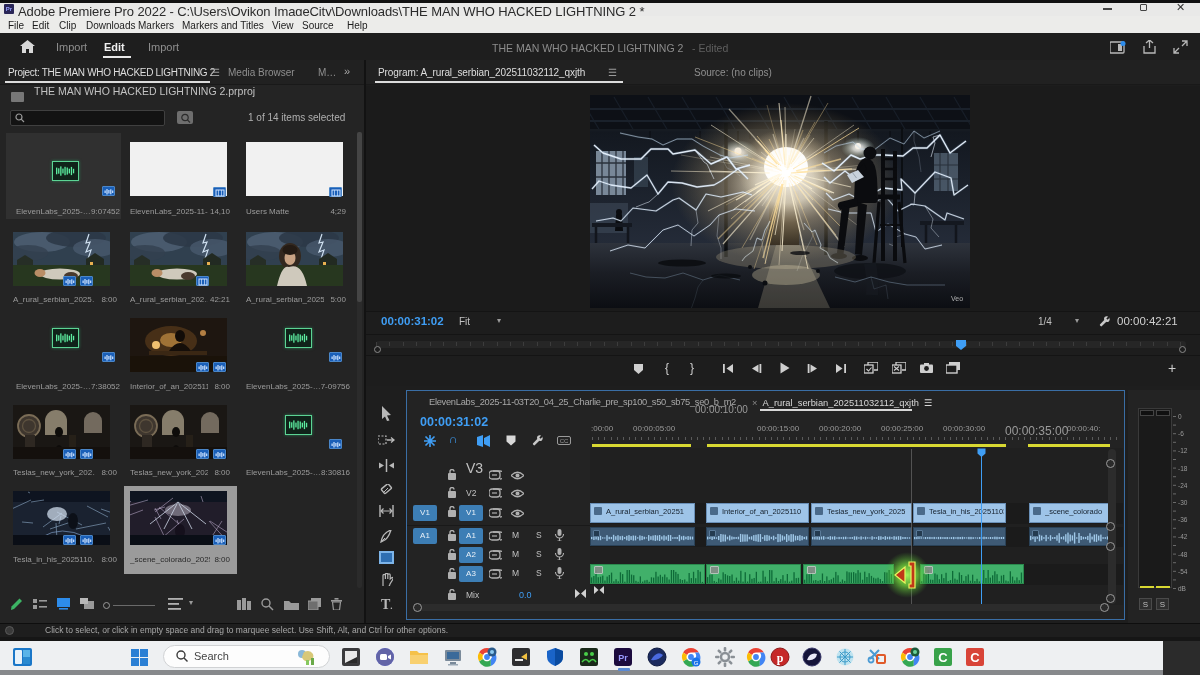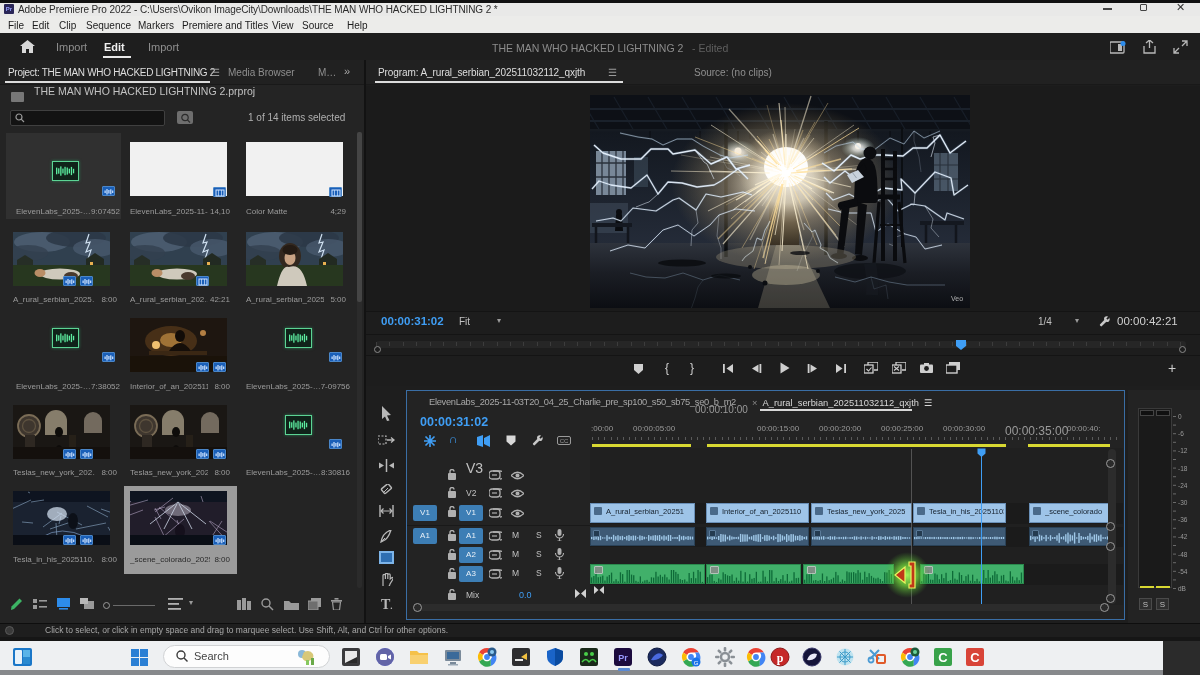--- a/index.html
+++ b/index.html
@@ -2,31 +2,31 @@
 <html><head><meta charset="utf-8"><style>
 *{margin:0;padding:0;box-sizing:border-box}
 body{width:1200px;height:675px;overflow:hidden;font-family:"Liberation Sans",sans-serif;background:#1d1d1d;position:relative}
 .ab{position:absolute}
 .txt{position:absolute;white-space:nowrap}
 </style></head><body>
 
 <div class="ab" style="left:0;top:0;width:1200px;height:2.5px;background:#111"></div>
 <div class="ab" style="left:0;top:2.5px;width:1200px;height:13.5px;background:#e9e9e8"></div>
 <div class="ab" style="left:4px;top:4px;width:10px;height:10px;background:#2a2658;border-radius:1px;color:#9aa2ff;font-size:6px;font-weight:bold;text-align:center;line-height:10px">Pr</div>
-<div class="txt" style="left:18px;top:4px;font-size:10px;letter-spacing:-0.1px;color:#2b2b2b">Adobe Premiere Pro 2022 - C:\Users\Ovikon ImageCity\Downloads\THE MAN WHO HACKED LIGHTNING 2 *</div>
+<div class="txt" style="left:18px;top:4px;font-size:13px;letter-spacing:-0.1px;color:#2b2b2b">Adobe Premiere Pro 2022 - C:\Users\Ovikon ImageCity\Downloads\THE MAN WHO HACKED LIGHTNING 2 *</div>
 <div class="ab" style="left:1103px;top:8px;width:9px;height:1.5px;background:#444"></div>
 <div class="ab" style="left:1140px;top:4px;width:7px;height:7px;border:1.2px solid #444;border-radius:1px"></div>
 <div class="txt" style="left:1176px;top:1px;font-size:11px;color:#333">✕</div>
 <div class="ab" style="left:0;top:16px;width:1200px;height:17px;background:#ececea"></div>
 <div class="txt" style="left:8px;top:20px;font-size:10px;color:#1c1c1c">File</div>
 <div class="txt" style="left:32px;top:20px;font-size:10px;color:#1c1c1c">Edit</div>
 <div class="txt" style="left:59px;top:20px;font-size:10px;color:#1c1c1c">Clip</div>
-<div class="txt" style="left:86px;top:20px;font-size:10px;color:#1c1c1c">Sequence</div>
+<div class="txt" style="left:86px;top:20px;font-size:10px;color:#1c1c1c">Downloads</div>
 <div class="txt" style="left:138px;top:20px;font-size:10px;color:#1c1c1c">Markers</div>
-<div class="txt" style="left:182px;top:20px;font-size:10px;color:#1c1c1c">Premiere and Titles</div>
+<div class="txt" style="left:182px;top:20px;font-size:10px;color:#1c1c1c">Markers and Titles</div>
 <div class="txt" style="left:272px;top:20px;font-size:10px;color:#1c1c1c">View</div>
 <div class="txt" style="left:302px;top:20px;font-size:10px;color:#1c1c1c">Source</div>
 <div class="txt" style="left:347px;top:20px;font-size:10px;color:#1c1c1c">Help</div>
 <div class="ab" style="left:0;top:33px;width:1200px;height:27px;background:#1e1e1e"></div>
 <svg class="ab" style="left:20px;top:40px" width="15" height="13">
     <path d="M7.5 0L0 6h2v7h4V9h3v4h4V6h2z" fill="#d8d8d8"></path>
   </svg>
 <div class="txt" style="left:56px;top:41px;font-size:11px;color:#8f8f8f">Import</div>
 <div class="txt" style="left:104px;top:41px;font-size:11px;color:#f0f0f0;font-weight:bold">Edit</div>
 <div class="ab" style="left:103px;top:56px;width:28px;height:2px;background:#e8e8e8"></div>
@@ -102,21 +102,21 @@
   </div>
 <div class="txt" style="left:130px;top:207px;width:78px;overflow:hidden;font-size:8px;color:#9c9c9c">ElevenLabs_2025-11-…</div>
 <div class="txt" style="left:130px;top:207px;width:100px;text-align:right;font-size:8px;color:#9c9c9c">14,10</div>
 <div class="ab" style="left:246px;top:142px;width:97px;height:54px;background:#f1f1f1"></div>
 <div style="position:absolute;left:329px;top:187px;width:13px;height:10px;background:#1a5fb8;border-radius:1px;border:1px solid #4a86c8">
     <svg width="12" height="9" style="display:block">
       <rect x="2" y="2" width="8" height="6" fill="none" stroke="#cfe4ff" stroke-width="1"></rect>
       <path d="M4.5 2v6M7.5 2v6" stroke="#cfe4ff" stroke-width="0.7"></path>
     </svg>
   </div>
-<div class="txt" style="left:246px;top:207px;width:78px;overflow:hidden;font-size:8px;color:#9c9c9c">Color Matte</div>
+<div class="txt" style="left:246px;top:207px;width:78px;overflow:hidden;font-size:8px;color:#9c9c9c">Users Matte</div>
 <div class="txt" style="left:246px;top:207px;width:100px;text-align:right;font-size:8px;color:#9c9c9c">4;29</div>
 <svg class="ab" style="left:13px;top:232px" width="97" height="54">
     <rect width="100%" height="100%" fill="#0c0f14"></rect>
     <rect width="97" height="33" fill="#30404f"></rect>
     <ellipse cx="29" cy="10" rx="28" ry="10" fill="#4e5f72" opacity="0.85"></ellipse>
     <ellipse cx="63" cy="6" rx="30" ry="9" fill="#2c3947" opacity="0.9"></ellipse>
     <ellipse cx="82" cy="16" rx="22" ry="9" fill="#48596d" opacity="0.8"></ellipse>
     <ellipse cx="15" cy="21" rx="20" ry="8" fill="#33404f" opacity="0.8"></ellipse>
     <path d="M76 2 l-3 9 4 -1 -4 10 5 -2 -3 9" stroke="#cfe0f0" stroke-width="1.2" fill="none"></path>
     <path d="M4 28 l8 -5 8 5 v6 h-16 z" fill="#262e26"></path>

